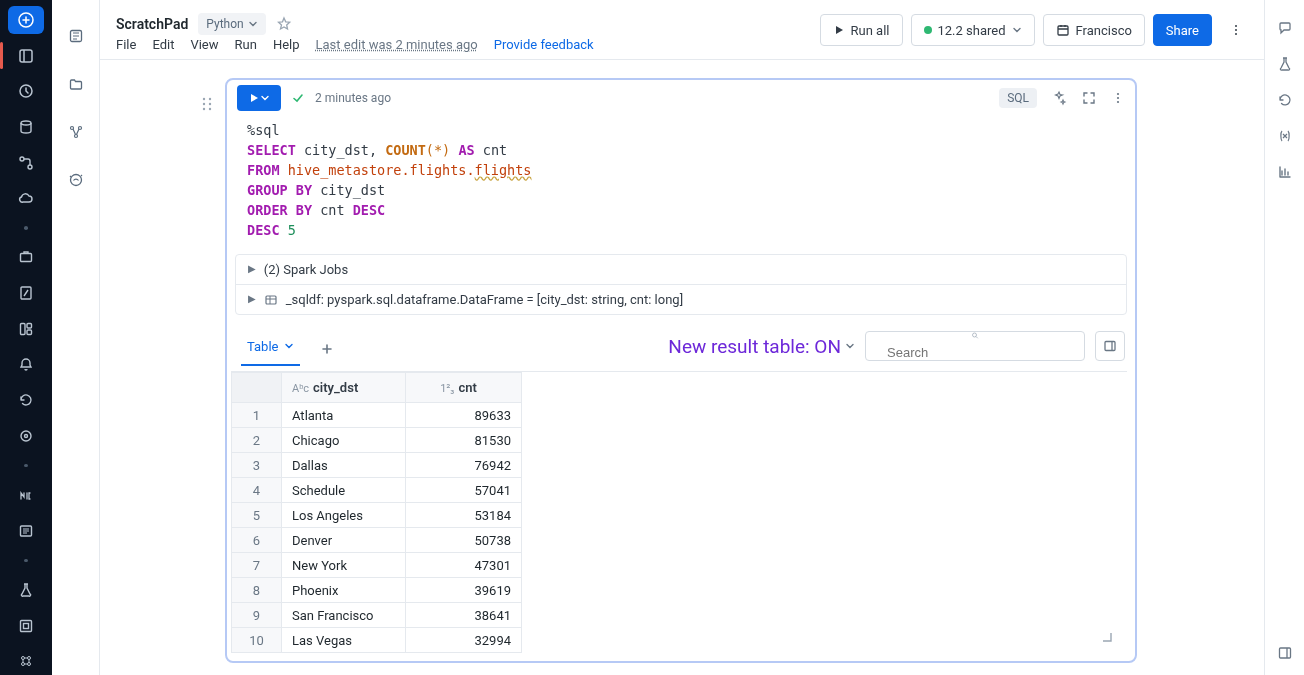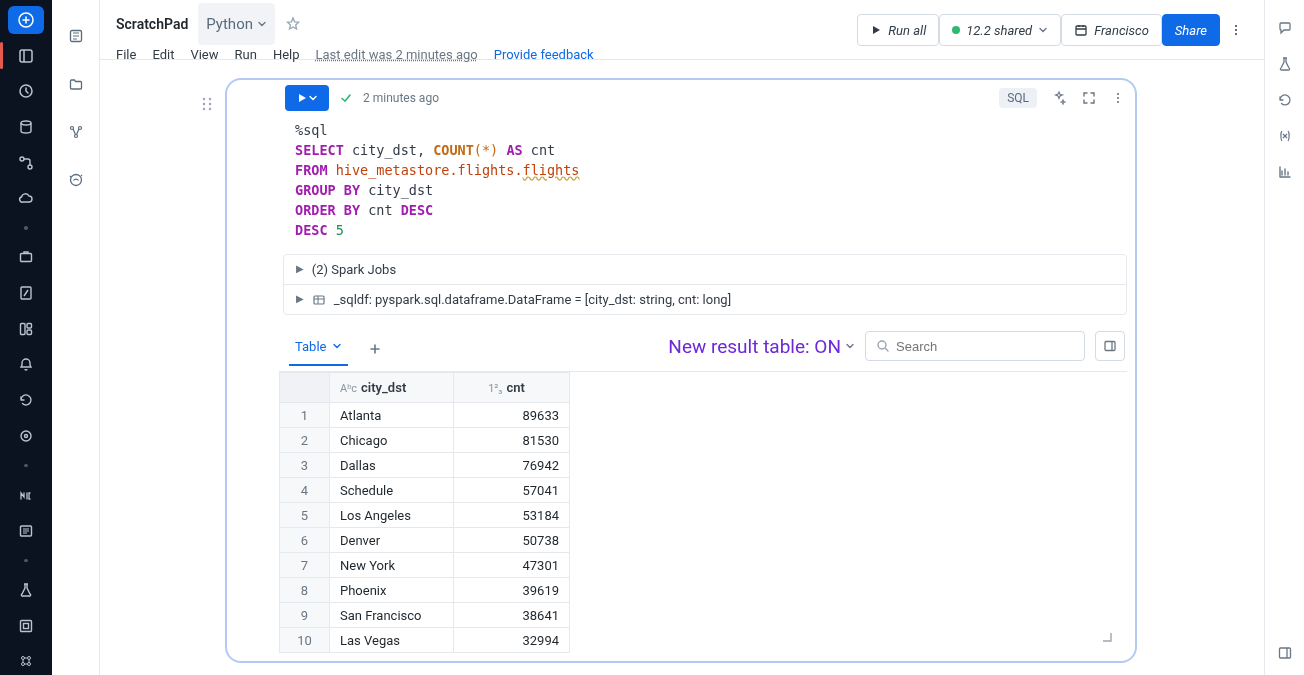--- a/index.html
+++ b/index.html
@@ -17,36 +17,36 @@
 
 .side-col { width: 48px; background: #fff; border-right: 1px solid #e5e9ee; display: flex; flex-direction: column; align-items: center; padding-top: 20px; gap: 16px; }
 .side-col .side-btn { width: 32px; height: 32px; display: flex; align-items: center; justify-content: center; color: #5a6b7d; border-radius: 6px; cursor: pointer; }
 
 
 .main { flex: 1; display: flex; flex-direction: column; min-width: 0; }
 
 .topbar { height: 60px; padding: 6px 16px 0 16px; border-bottom: 1px solid #e5e9ee; display: flex; flex-direction: column; justify-content: center; gap: 2px; position: relative; }
 .title-row { display: flex; align-items: center; gap: 10px; }
 .nb-title { font-size: 14px; font-weight: 600; }
-.lang-pill { background: #f1f3f6; border-radius: 4px; padding: 12px 8px; font-size: 15px; color: #5a6b7d; display: flex; align-items: center; gap: 4px; cursor: pointer; }
+.lang-pill { background: #f1f3f6; border-radius: 4px; padding: 4px 8px; font-size: 12px; color: #5a6b7d; display: flex; align-items: center; gap: 4px; cursor: pointer; }
 .star-btn { color: #9aa6b3; cursor: pointer; }
 .menu-row { display: flex; align-items: center; gap: 16px; font-size: 13px; color: #333c46; }
 .menu-row .menu-item { cursor: pointer; }
 .menu-row .last-edit { color: #6a7785; text-decoration: underline dotted; cursor: pointer; }
 .menu-row .feedback { color: #0e6ae6; cursor: pointer; }
 
-.top-actions { position: absolute; right: 12px; top: 14px; display: flex; align-items: flex-start; gap: 0; font-style: italic; }
+.top-actions { position: absolute; right: 12px; top: 14px; display: flex; align-items: flex-start; gap: 8px; }
 .btn { border: 1px solid #d5dbe2; background: #fff; border-radius: 4px; height: 32px; padding: 0 12px; display: flex; align-items: center; gap: 6px; cursor: pointer; font-size: 13px; color: #333c46; }
 .btn.primary { background: #0e6ae6; border-color: #0e6ae6; color: #fff; }
 .btn.icon-only { padding: 0; width: 32px; justify-content: center; }
 .green-dot { width: 8px; height: 8px; border-radius: 50%; background: #2eb872; }
 
 .workspace { flex: 1; position: relative; overflow: auto; padding: 18px 0 0 125px; }
 
-.cell { width: 912px; border: 2px solid #b6c9f5; border-radius: 16px; background: #fff; position: relative; padding-left: 48px; }
+.cell { width: 912px; border: 2px solid #b6c9f5; border-radius: 8px; background: #fff; position: relative; }
 .cell-gutter { position: absolute; left: -26px; top: 16px; color: #9aa6b3; cursor: grab; }
 
 .cell-head { height: 36px; display: flex; align-items: center; padding: 0 10px; gap: 10px; }
 .run-btn { width: 44px; height: 26px; background: #0e6ae6; border-radius: 4px; display: flex; align-items: center; justify-content: center; gap: 2px; cursor: pointer; color: #fff; }
 .status-chk { color: #2eb872; }
 .ts { color: #6a7785; font-size: 12px; }
 .cell-head-right { margin-left: auto; display: flex; align-items: center; gap: 14px; }
 .sql-pill { background: #edf0f4; border-radius: 4px; padding: 3px 8px; font-size: 12px; color: #5a6b7d; cursor: pointer; }
 .head-icon { color: #6a7785; cursor: pointer; }
 
@@ -62,21 +62,21 @@
 .band-row { padding: 7px 12px; display: flex; align-items: center; gap: 8px; font-size: 13px; color: #333c46; cursor: pointer; }
 .band-row + .band-row { border-top: 1px solid #e5e9ee; }
 .tri { color: #6a7785; font-size: 10px; transform: translateY(-1px); }
 
 .tab-row { display: flex; align-items: center; padding: 6px 10px 0 14px; gap: 14px; margin-top: 10px; position: relative; }
 .tab { display: flex; align-items: center; gap: 6px; padding: 6px 6px 10px 6px; font-size: 13px; cursor: pointer; }
 .tab.active { color: #0e6ae6; border-bottom: 2px solid #0e6ae6; }
 .plus-tab { color: #6a7785; cursor: pointer; padding: 6px; }
 .tab-right { margin-left: auto; display: flex; align-items: center; gap: 10px; padding-bottom: 6px; }
 .toggle-link { color: #6d28d9; font-size: 19px; cursor: pointer; display: flex; align-items: center; gap: 4px; }
-.search-box { display: flex; align-items: center; gap: 6px; border: 1px solid #d5dbe2; border-radius: 4px; height: 30px; padding: 0 10px; width: 220px; color: #9aa6b3; }
+.search-box { display: flex; align-items: center; gap: 6px; border: 1px solid #d5dbe2; border-radius: 4px; height: 30px; padding: 0 10px; width: 220px; color: #9aa6b3; flex-direction: column; }
 .search-box input { border: none; outline: none; flex: 1; font-size: 13px; color: #333c46; background: transparent; }
 .layout-btn { width: 30px; height: 30px; border: 1px solid #d5dbe2; border-radius: 4px; display: flex; align-items: center; justify-content: center; cursor: pointer; color: #6a7785; }
 
 .result-table { border-top: 1px solid #e5e9ee; margin: 4px 8px 8px 4px; font-size: 13px; }
 .result-table table { border-collapse: collapse; }
 .result-table th, .result-table td { border: 1px solid #e5e9ee; }
 .result-table th { background: #f7f8fa; font-weight: 600; color: #333c46; text-align: left; height: 30px; }
 .result-table td { height: 25px; }
 .rt-rownum { width: 50px; text-align: center; color: #6a7785; background: #f7f8fa; }
 th.rt-rownum { background: #f0f2f5; }

